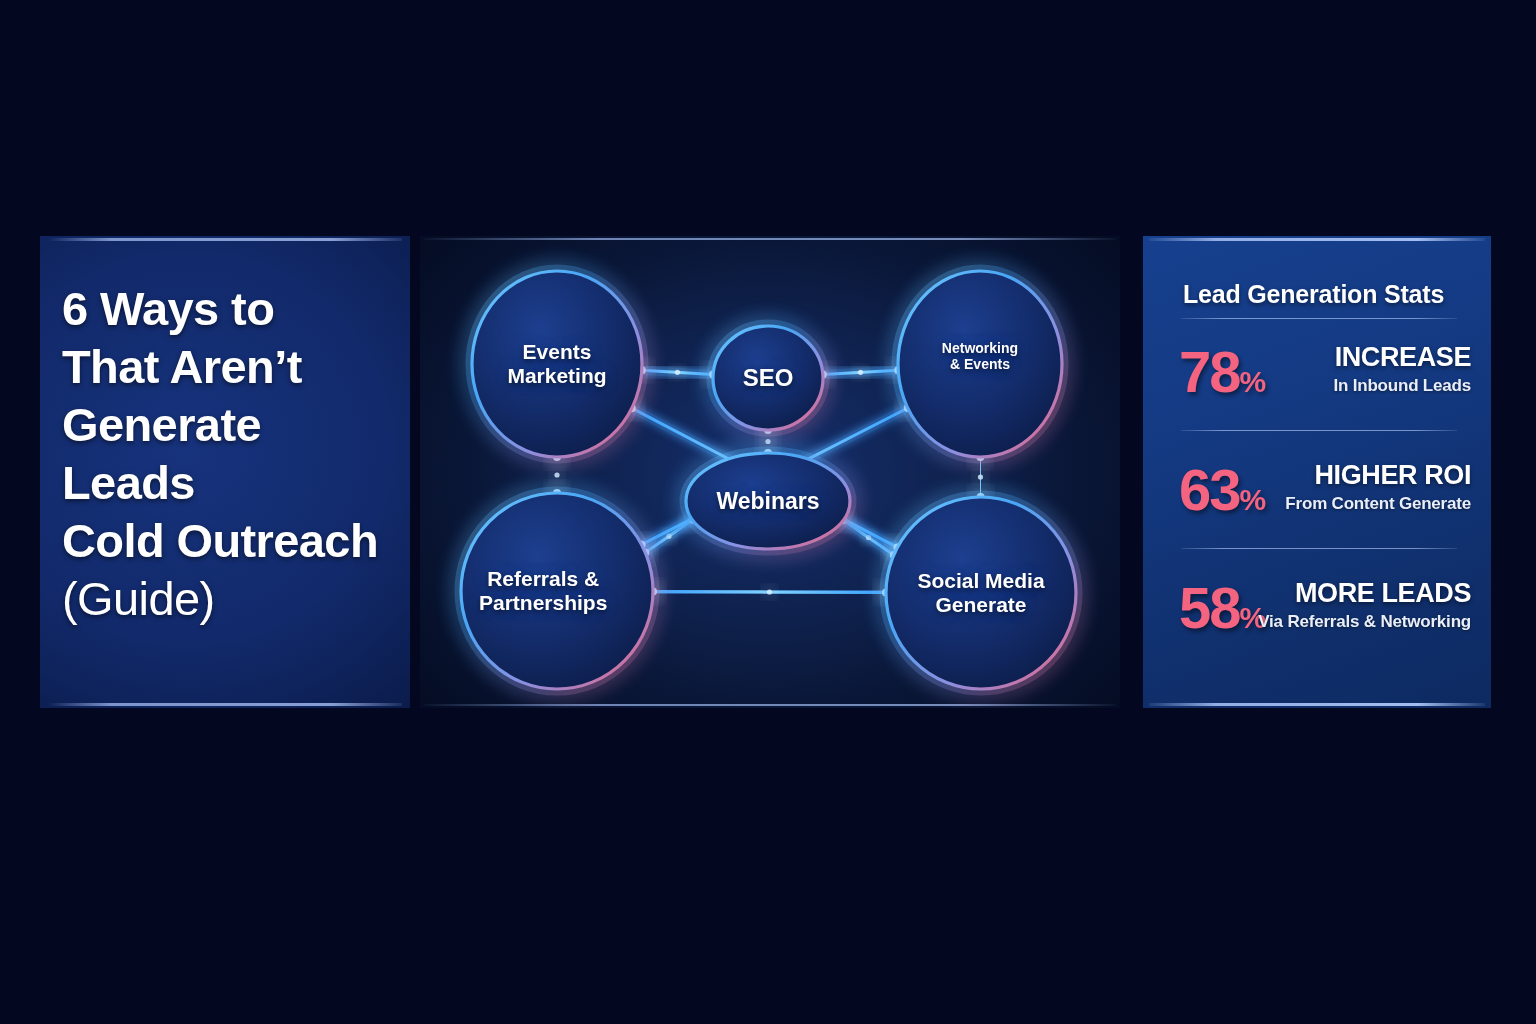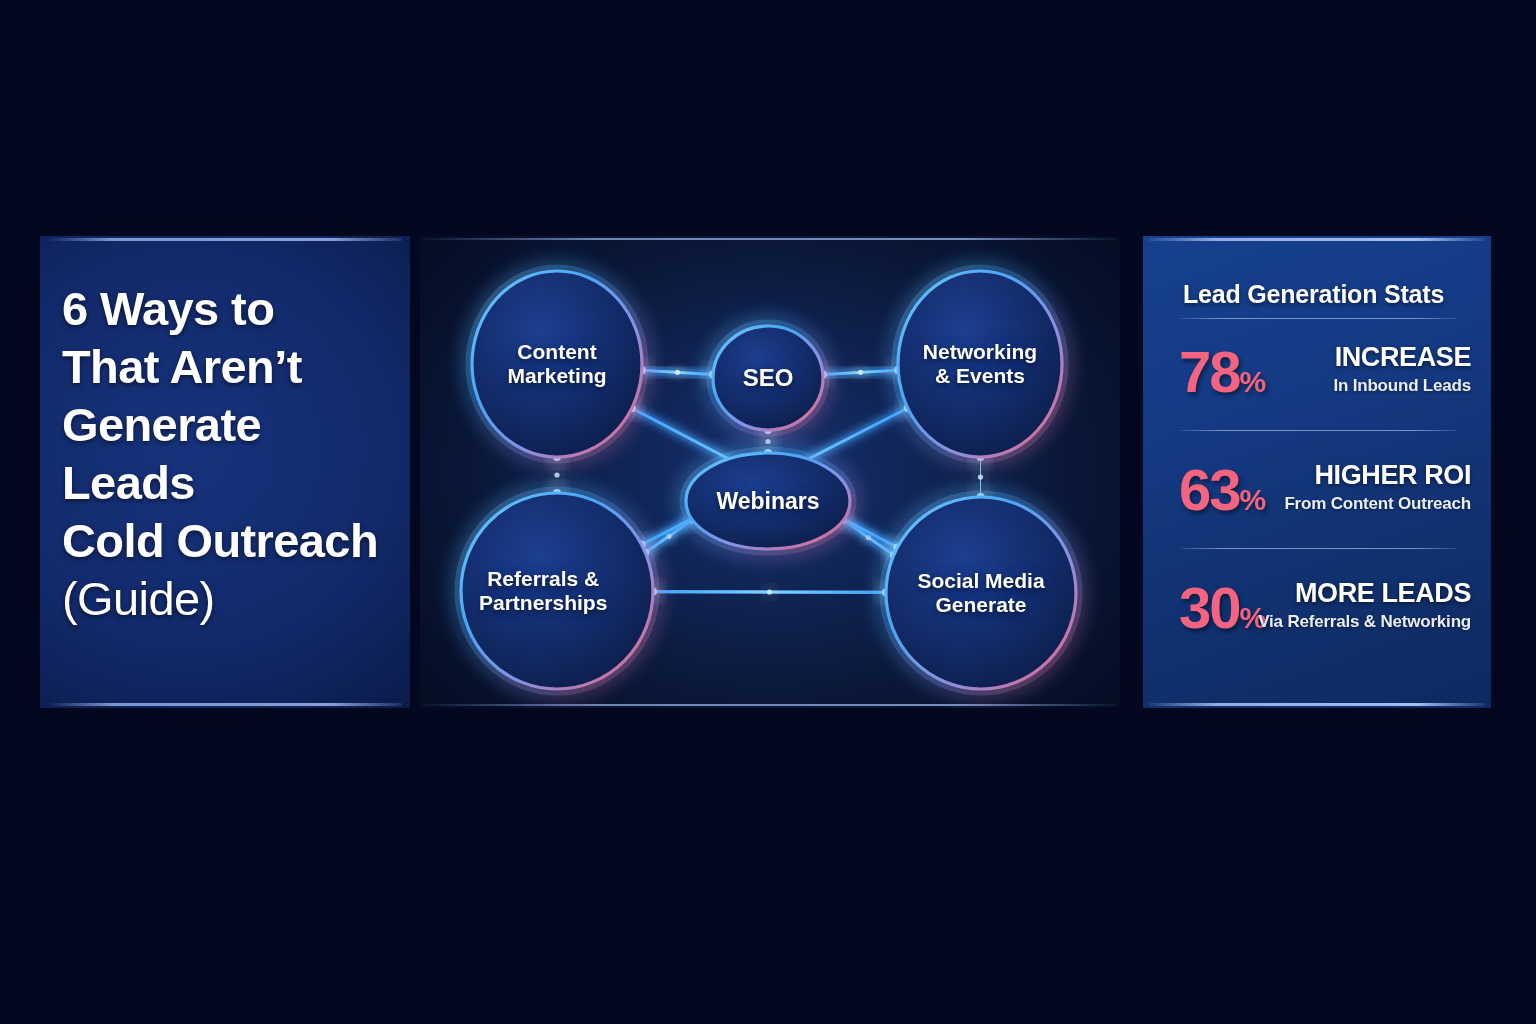--- a/index.html
+++ b/index.html
@@ -252,24 +252,24 @@
             <ellipse cx="137" cy="355" rx="96" ry="98" fill="none" stroke="url(#ringGrad)" stroke-width="3.2"></ellipse>
           </g>
           <g>
             <ellipse cx="561" cy="357" rx="98" ry="99" fill="none" stroke="url(#ringGrad)" stroke-width="7" opacity="0.40" filter="url(#glowStrong)"></ellipse>
             <ellipse cx="561" cy="357" rx="95" ry="96" fill="url(#nodeFill)"></ellipse>
             <ellipse cx="561" cy="357" rx="95" ry="96" fill="none" stroke="url(#ringGrad)" stroke-width="3.2"></ellipse>
           </g>
         </g>
     </svg>
     <div id="label-layer">
-        <div class="node-label" style="font-size: 21px; width: 178.5px; left: 47.75px; top: 103.5px;">Content
+        <div class="node-label" style="font-size: 21px; width: 178.5px; left: 47.75px; top: 103.5px;">Events
 Marketing</div>
         <div class="node-label" style="font-size: 24px; width: 115.5px; left: 290.25px; top: 128px;">SEO</div>
-        <div class="node-label" style="font-size: 21px; width: 172.2px; left: 473.9px; top: 103.5px;">Networking
+        <div class="node-label" style="font-size: 14px; width: 172.2px; left: 473.9px; top: 103.5px;">Networking
 &amp; Events</div>
         <div class="node-label" style="font-size: 23px; width: 172.2px; left: 261.9px; top: 252px;">Webinars</div>
         <div class="node-label" style="font-size: 21px; width: 174px; left: 36.2px; top: 330.5px;">Referrals &amp;
 Partnerships</div>
         <div class="node-label" style="font-size: 21px; width: 199.5px; left: 461.25px; top: 332.5px;">Social Media
 Generate</div>
       </div>
   </div>
 
   <div class="stats-panel">
@@ -278,24 +278,24 @@
     <div class="stats-title">Lead Generation Stats</div>
     <div id="stats-rows">
         <div class="stat-row" style="top: 104px;">
           <div class="stat-num"><span>78</span><span class="stat-pct">%</span></div>
           <div class="stat-head">INCREASE</div>
           <div class="stat-sub">In Inbound Leads</div>
         </div>
         <div class="stat-row" style="top: 222px;">
           <div class="stat-num"><span>63</span><span class="stat-pct">%</span></div>
           <div class="stat-head">HIGHER ROI</div>
-          <div class="stat-sub">From Content Outreach</div>
+          <div class="stat-sub">From Content Generate</div>
         </div>
         <div class="stat-row" style="top: 340px;">
-          <div class="stat-num"><span>30</span><span class="stat-pct">%</span></div>
+          <div class="stat-num"><span>58</span><span class="stat-pct">%</span></div>
           <div class="stat-head">MORE LEADS</div>
           <div class="stat-sub">Via Referrals &amp; Networking</div>
         </div>
       </div>
   <div class="stats-divider" style="top: 82px;"></div>
       <div class="stats-divider" style="top: 194px;"></div>
       <div class="stats-divider" style="top: 312px;"></div>
     </div>
 
 </div>

